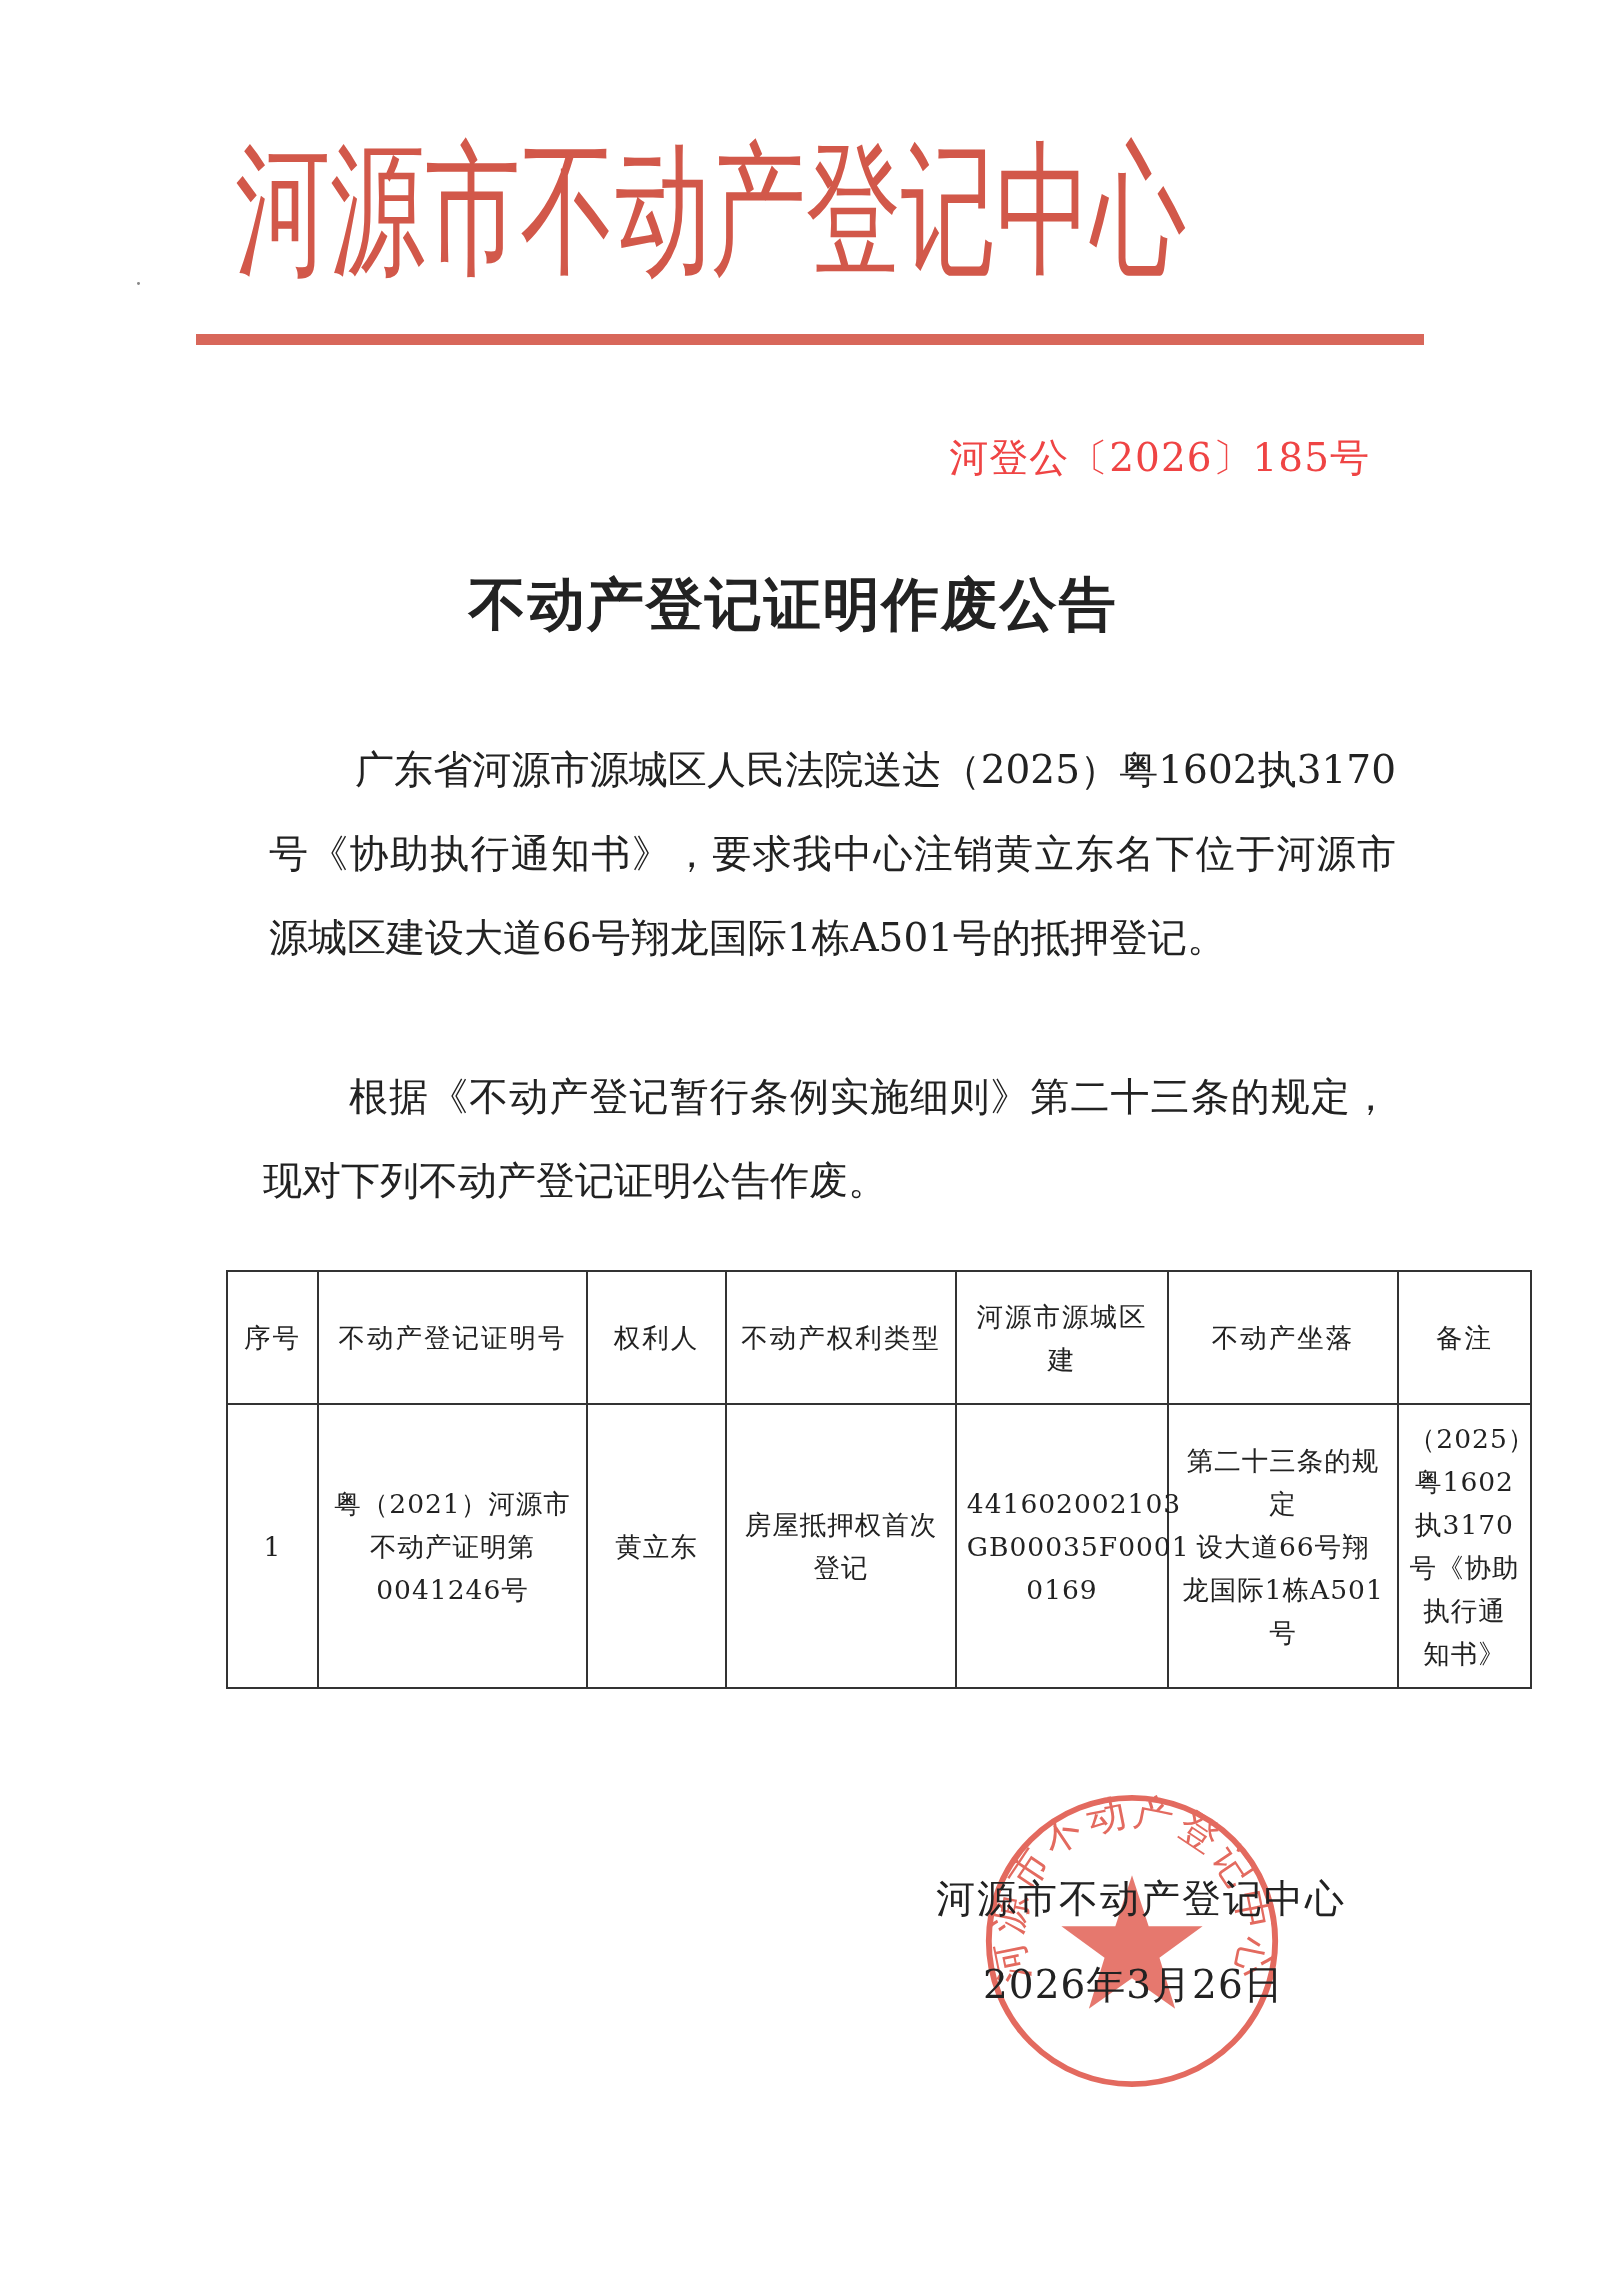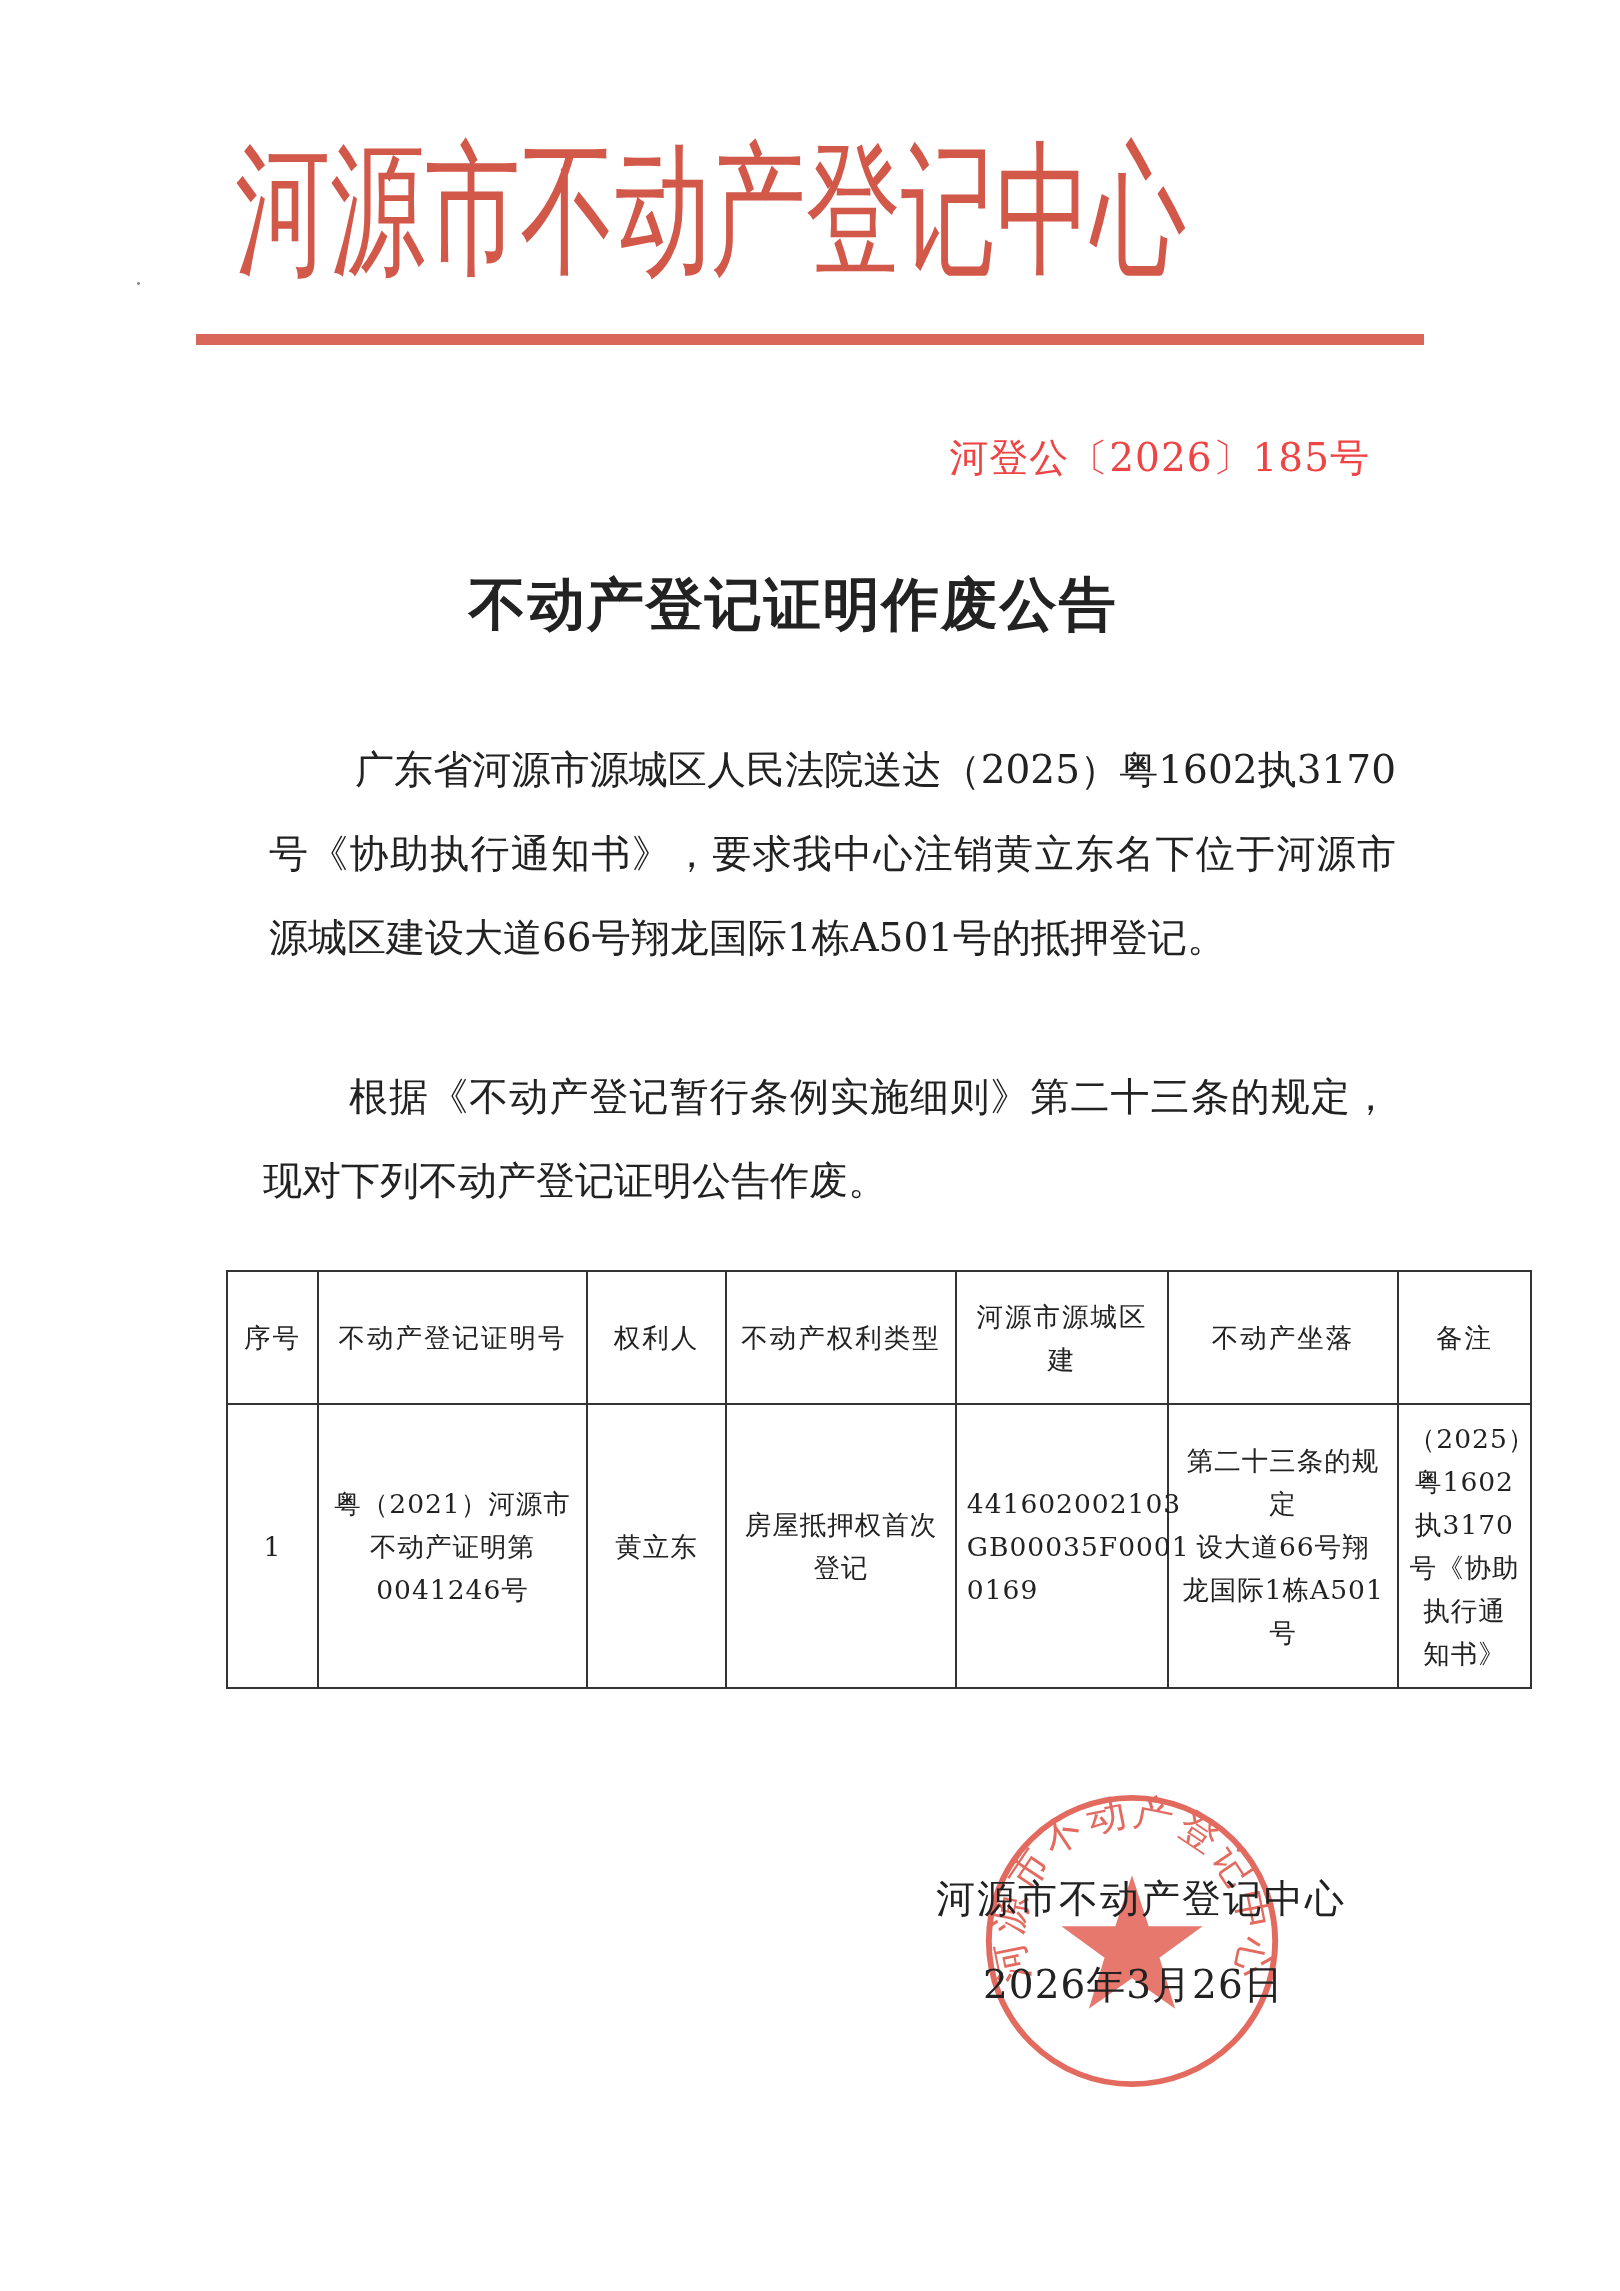--- a/index.html
+++ b/index.html
@@ -98,21 +98,21 @@
     .notice-table th, .notice-table td {
       border: 2px solid #333;
       text-align: center;
       vertical-align: middle;
       font-weight: normal;
       padding: 0 9.8px;
       line-height: 43px;
     }
     .notice-table th { height: 131px; letter-spacing: 2px; }
     .notice-table td { height: 282px; letter-spacing: 1px; }
-    .notice-table td.left { text-align: left; border-radius: 12px; }
+    .notice-table td.left { text-align: center; border-radius: 12px; }
     .cell-line { display: block; }
 
     .signature {
       position: absolute;
       left: 936px;
       top: 1872px;
       font-size: 39px;
       color: #222;
       letter-spacing: 2px;
       z-index: 3;

